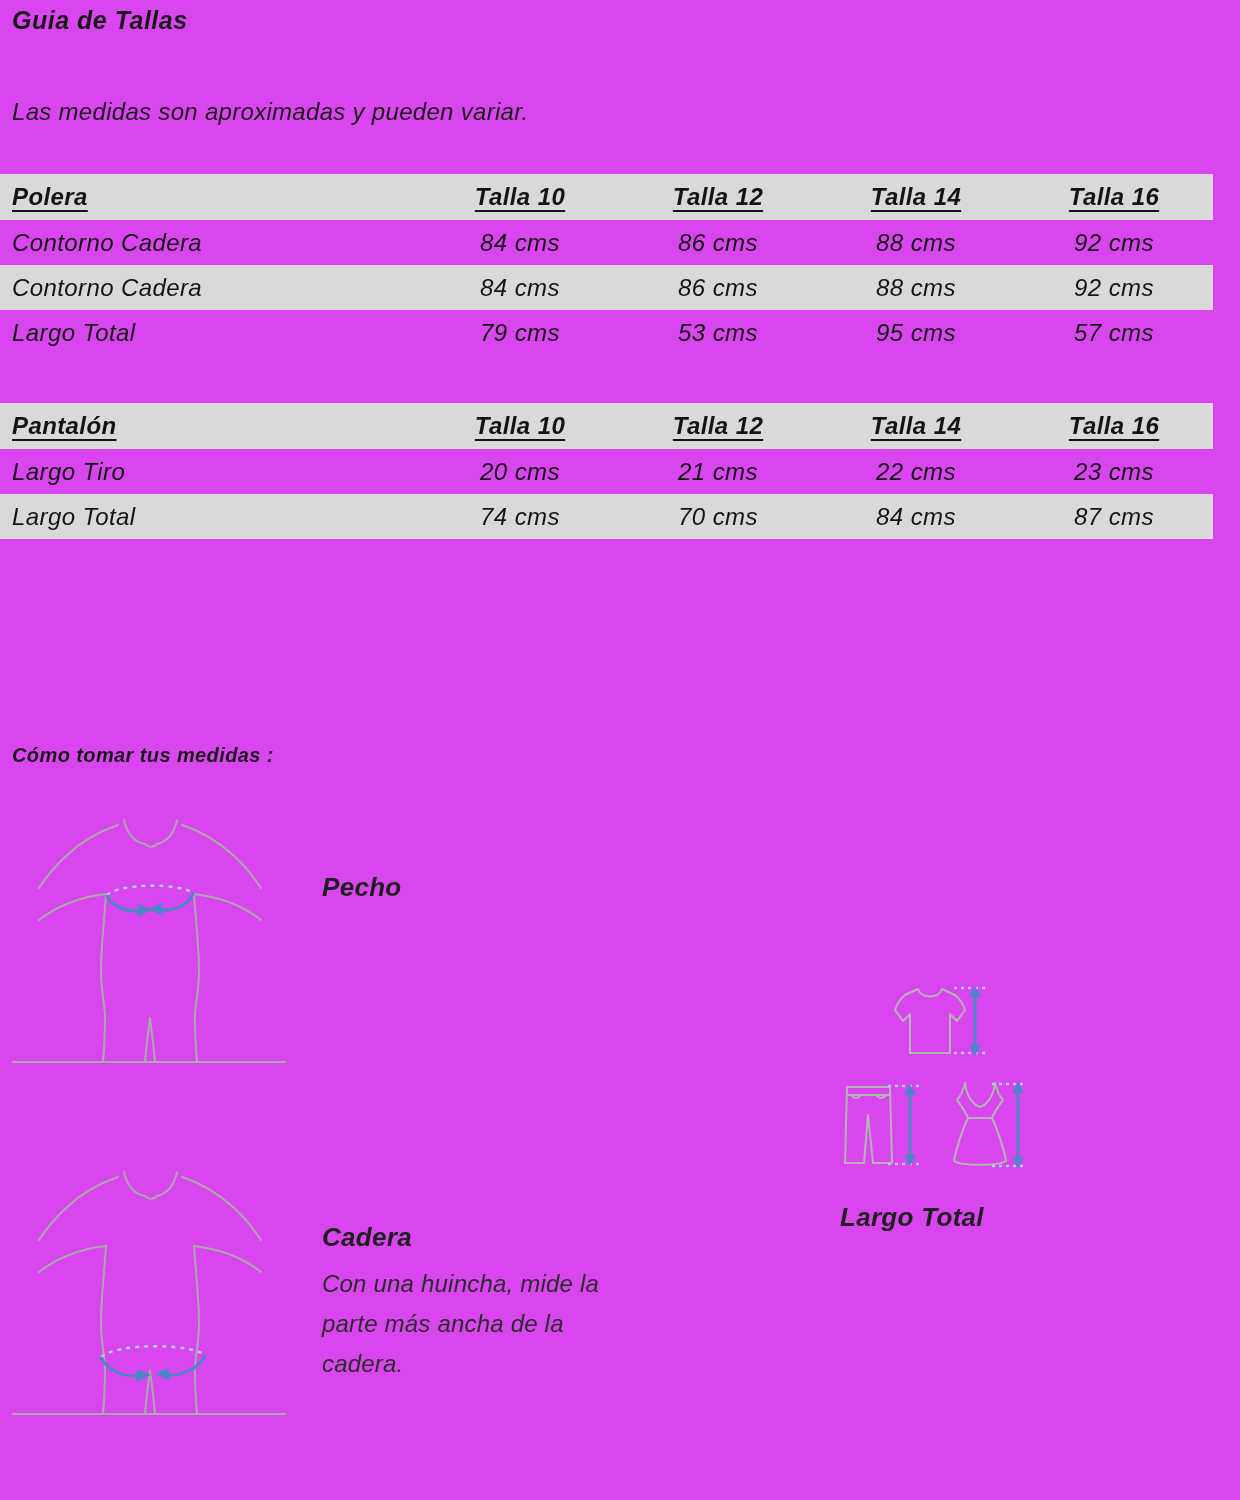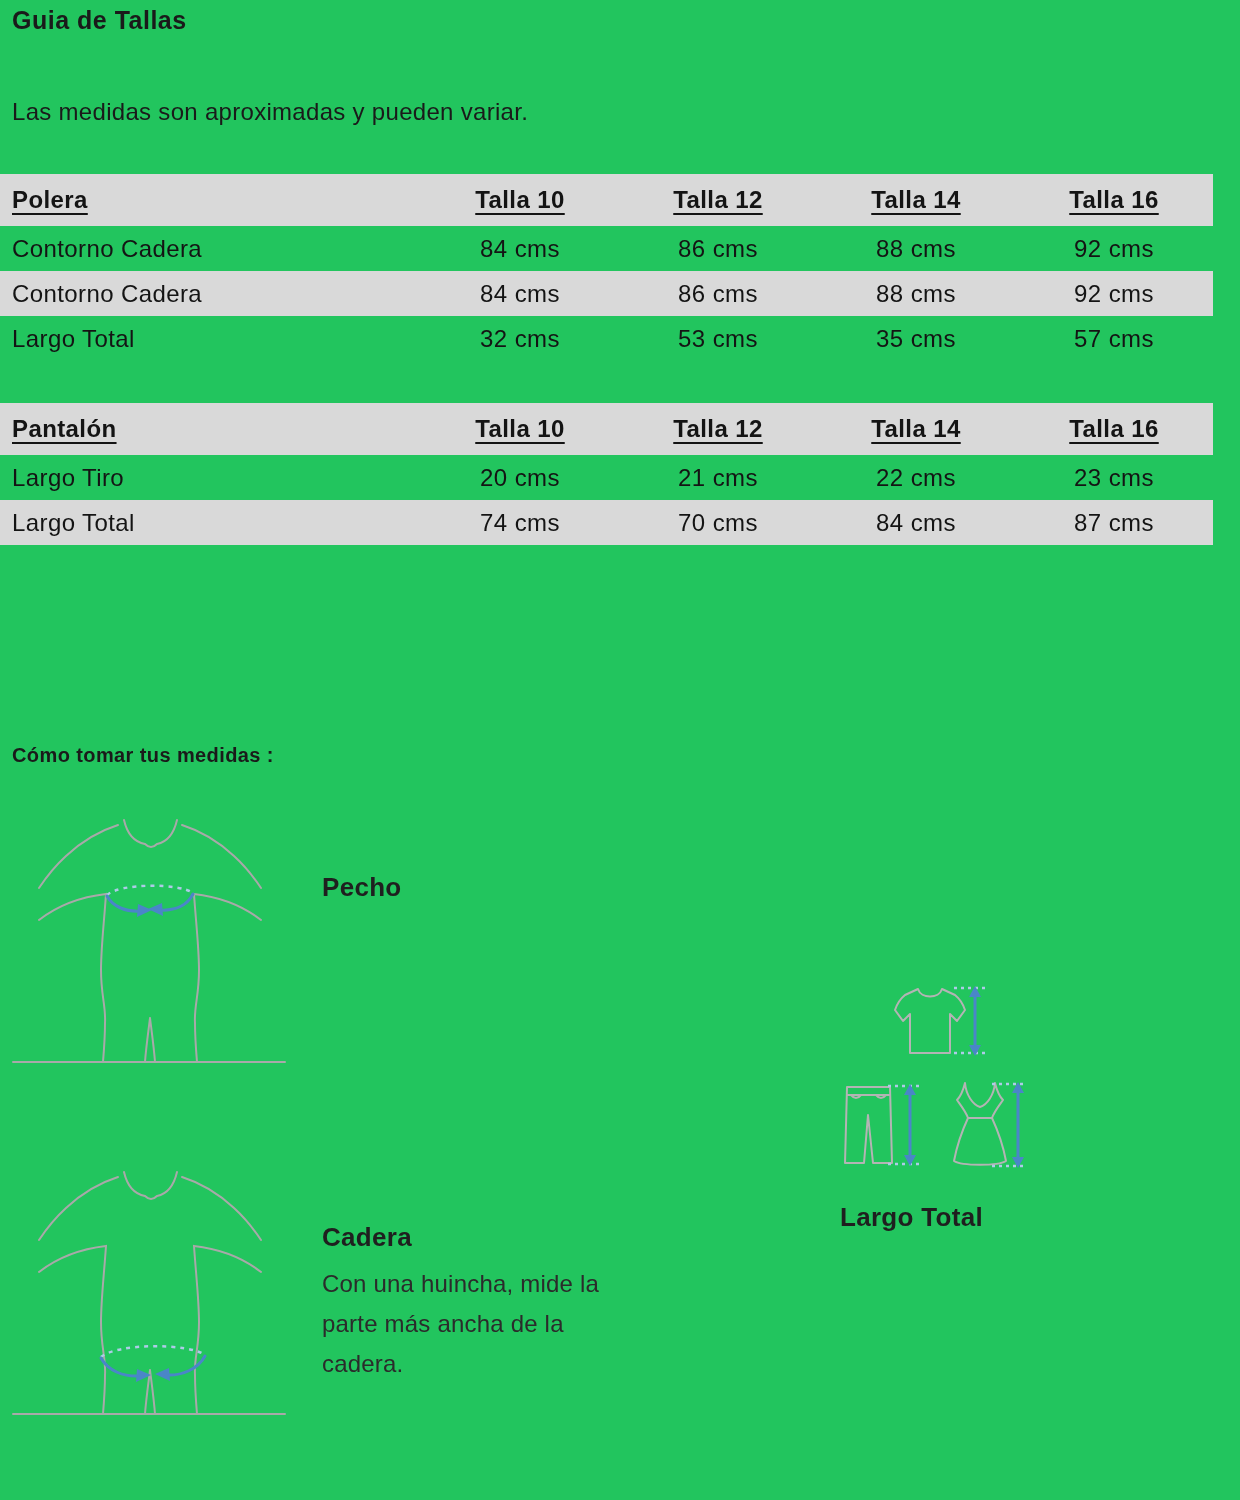--- a/index.html
+++ b/index.html
@@ -1,22 +1,23 @@
 <!DOCTYPE html>
 <html><head>
 <meta charset="utf-8">
 <style>
   html,body{margin:0;padding:0;background:#ffffff;}
   .doc{
     position:relative;
     width:1240px;height:1500px;
-    background:#22c55e;
+    background:#d946ef;
     font-family:"Liberation Sans", sans-serif;
     color:#1a1a1a;
     overflow:hidden;
+    font-style:italic;
   }
   .page-title{
     position:absolute;left:12px;top:6px;
     font-size:25px;font-weight:bold;letter-spacing:.5px;
   }
   .page-subtitle{
     position:absolute;left:12px;top:98px;
     font-size:24px;letter-spacing:.3px;
   }
   table.size-table{
@@ -28,21 +29,21 @@
   table.size-table.t1{top:174px;}
   table.size-table.t2{top:403px;}
   .size-table col.c-label{width:421px;}
   .size-table col.c-size{width:198px;}
   .size-table th,.size-table td{
     padding:0;height:45px;text-align:center;vertical-align:middle;
     font-weight:normal;
   }
   .size-table thead tr{background:#d9d9d9;}
   .size-table thead th{
-    font-weight:bold;height:52px;
+    font-weight:bold;height:46px;
     text-decoration:underline;text-decoration-thickness:2px;text-underline-offset:5px;
   }
   .size-table .lbl{text-align:left;padding-left:12px;}
   .size-table tr.shade{background:#d9d9d9;}
   .section-heading{
     position:absolute;left:12px;top:744px;
     font-size:20px;font-weight:bold;letter-spacing:.4px;color:#1a1a1a;
   }
   .figure-svg{position:absolute;}
   #figure-front{left:5px;top:798px;}
@@ -91,23 +92,23 @@
       </tr>
       <tr class="shade">
         <td class="lbl">Contorno Cadera</td>
         <td>84 cms</td>
         <td>86 cms</td>
         <td>88 cms</td>
         <td>92 cms</td>
       </tr>
       <tr>
         <td class="lbl">Largo Total</td>
-        <td>32 cms</td>
+        <td>79 cms</td>
         <td>53 cms</td>
-        <td>35 cms</td>
+        <td>95 cms</td>
         <td>57 cms</td>
       </tr>
     </tbody>
   </table>
 
   <table class="size-table t2">
     <colgroup>
         <col class="c-label">
         <col class="c-size">
         <col class="c-size">

